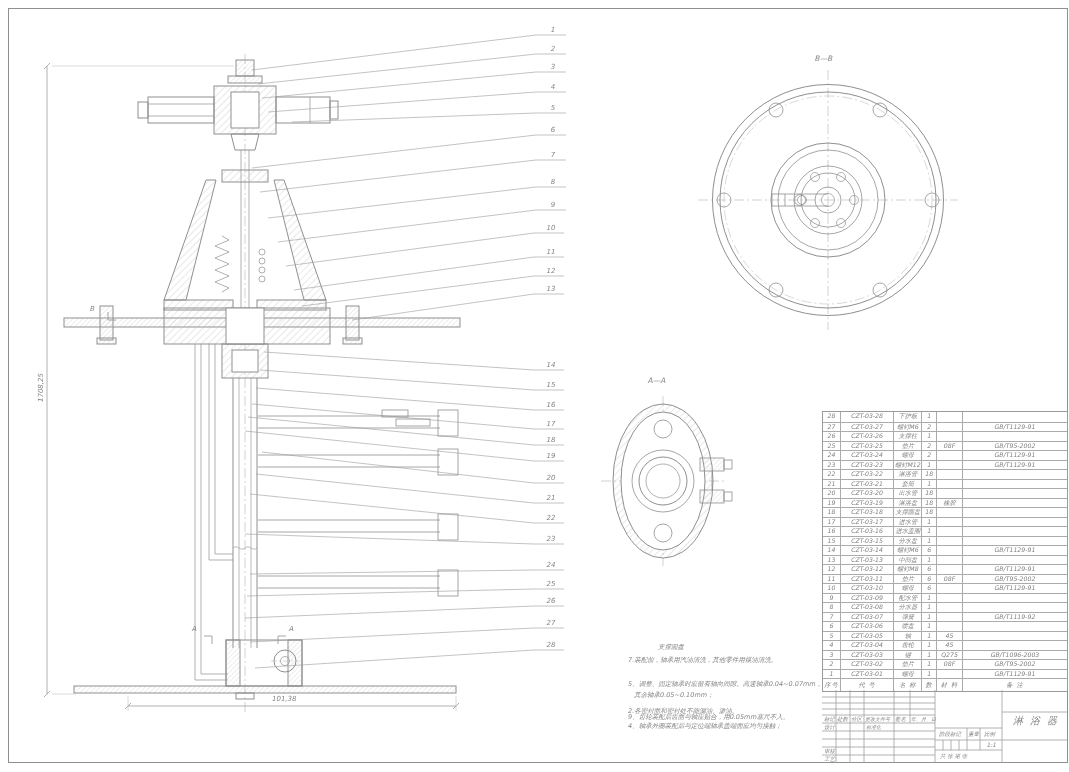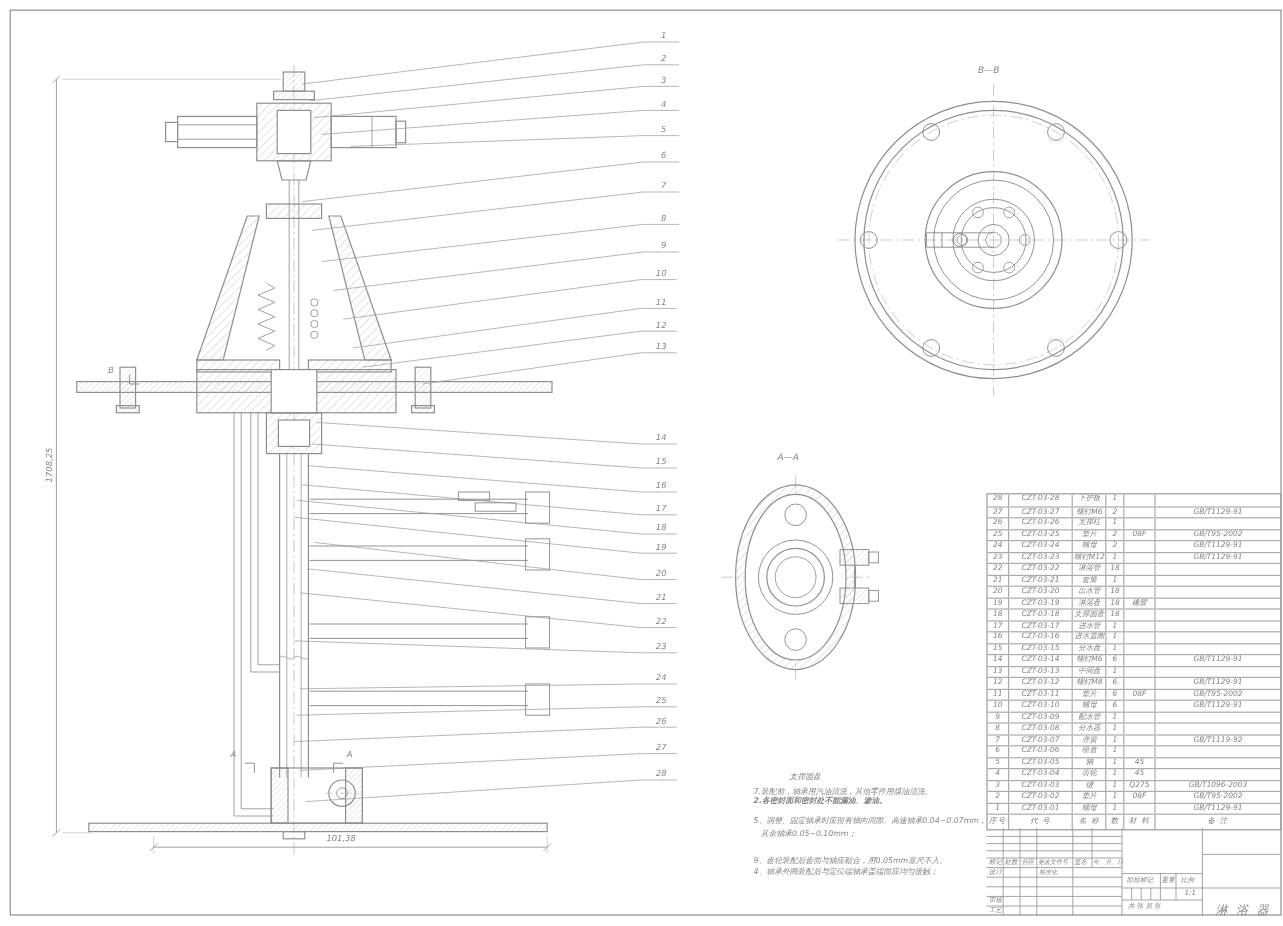--- a/index.html
+++ b/index.html
@@ -338,21 +338,21 @@
       <span class="callout-num" style="left: 540px; top: 580px;">25</span>
       <span class="callout-num" style="left: 540px; top: 597px;">26</span>
       <span class="callout-num" style="left: 540px; top: 619px;">27</span>
       <span class="callout-num" style="left: 540px; top: 641px;">28</span>
     </div>
 
   <div>
     <span class="t f65" style="left:658px;top:644px">支撑圆盘</span>
     <div id="tech-lines">
         <span class="t f65" style="left: 628px; top: 657px;">7.装配前，轴承用汽油清洗，其他零件用煤油清洗。</span>
-        <span class="t f65" style="left: 628px; top: 664px; font-weight: bold;">2.各密封面和密封处不能漏油、渗油。</span>
+        <span class="t f65" style="left: 628px; top: 708px;">2.各密封面和密封处不能漏油、渗油。</span>
         <span class="t f65" style="left: 628px; top: 681px;">5、调整、固定轴承时应留有轴向间隙。高速轴承0.04~0.07mm，</span>
         <span class="t f65" style="left: 634px; top: 692px;">其余轴承0.05~0.10mm；</span>
         <span class="t f65" style="left: 628px; top: 703px; margin-top: 20px;">4、轴承外圈装配后与定位端轴承盖端面应均匀接触；</span>
         <span class="t f65" style="left: 628px; top: 714px;">9、齿轮装配后齿面与轴应贴合，用0.05mm塞尺不入。</span>
       </div>
   </div>
 
   <div id="bom">
       <div class="br">
         <div class="bc c0">28</div>
@@ -599,17 +599,17 @@
       </div>
     <span class="t f55" style="left:824px;top:724.5px">设计</span>
     <span class="t f5" style="left:866px;top:725px">标准化</span>
     <span class="t f55" style="left:824px;top:748.5px">审核</span>
     <span class="t f55" style="left:824px;top:756.5px">工艺</span>
     <span class="t f55" style="left:939px;top:731.5px">阶段标记</span>
     <span class="t f55" style="left:968px;top:731.5px">重量</span>
     <span class="t f55" style="left:984px;top:731.5px">比例</span>
     <span class="t f6" style="left:987px;top:742px">1:1</span>
     <span class="t f55" style="left:940px;top:753.5px">共  张  第  张</span>
-    <span class="t f10" style="left:1013px;top:755px;letter-spacing:7px">淋浴器</span>
+    <span class="t f10" style="left:1013px;top:716px;letter-spacing:7px">淋浴器</span>
     <span class="t f9" style="left:1028px;top:780px">A1</span>
   </div>
 
 </div>
 
 </body></html>

